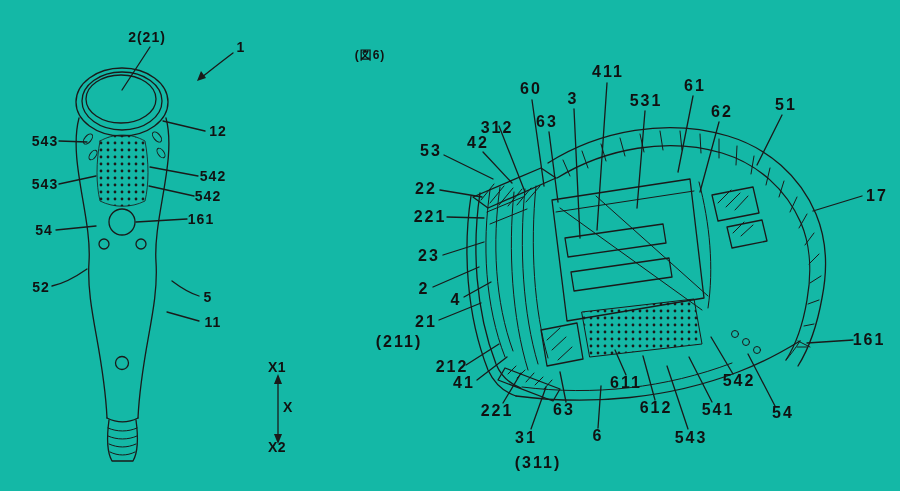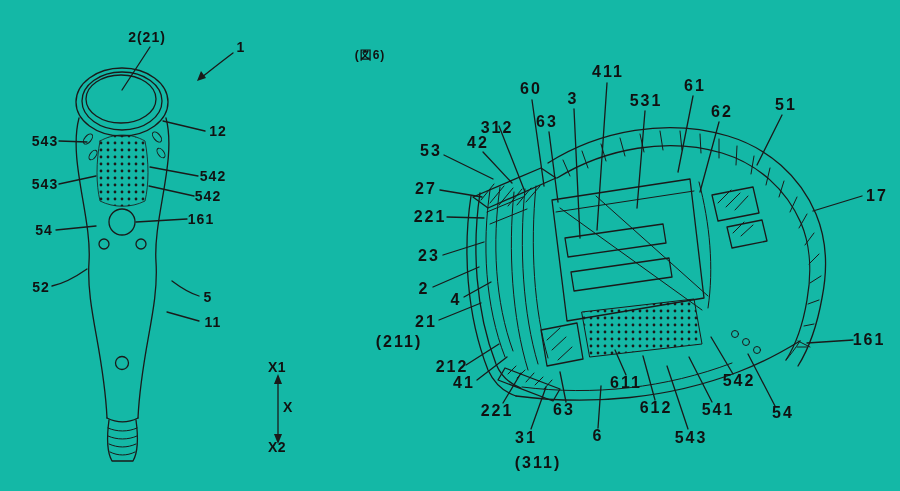--- a/index.html
+++ b/index.html
@@ -229,21 +229,21 @@
   <span class="lbl lbl-r" style="left:531px;top:89px">60</span>
   <span class="lbl lbl-r" style="left:573px;top:99px">3</span>
   <span class="lbl lbl-r" style="left:646px;top:101px">531</span>
   <span class="lbl lbl-r" style="left:695px;top:86px">61</span>
   <span class="lbl lbl-r" style="left:722px;top:112px">62</span>
   <span class="lbl lbl-r" style="left:786px;top:105px">51</span>
   <span class="lbl lbl-r" style="left:497px;top:128px">312</span>
   <span class="lbl lbl-r" style="left:547px;top:122px">63</span>
   <span class="lbl lbl-r" style="left:478px;top:143px">42</span>
   <span class="lbl lbl-r" style="left:431px;top:151px">53</span>
-  <span class="lbl lbl-r" style="left:426px;top:189px">27</span>
+  <span class="lbl lbl-r" style="left:426px;top:189px">22</span>
   <span class="lbl lbl-r" style="left:430px;top:217px">221</span>
   <span class="lbl lbl-r" style="left:877px;top:196px">17</span>
   <span class="lbl lbl-r" style="left:429px;top:256px">23</span>
   <span class="lbl lbl-r" style="left:424px;top:289px">2</span>
   <span class="lbl lbl-r" style="left:456px;top:300px">4</span>
   <span class="lbl lbl-r" style="left:426px;top:322px">21</span>
   <span class="lbl lbl-r" style="left:399px;top:342px">(211)</span>
   <span class="lbl lbl-r" style="left:452px;top:367px">212</span>
   <span class="lbl lbl-r" style="left:464px;top:383px">41</span>
   <span class="lbl lbl-r" style="left:497px;top:411px">221</span>

